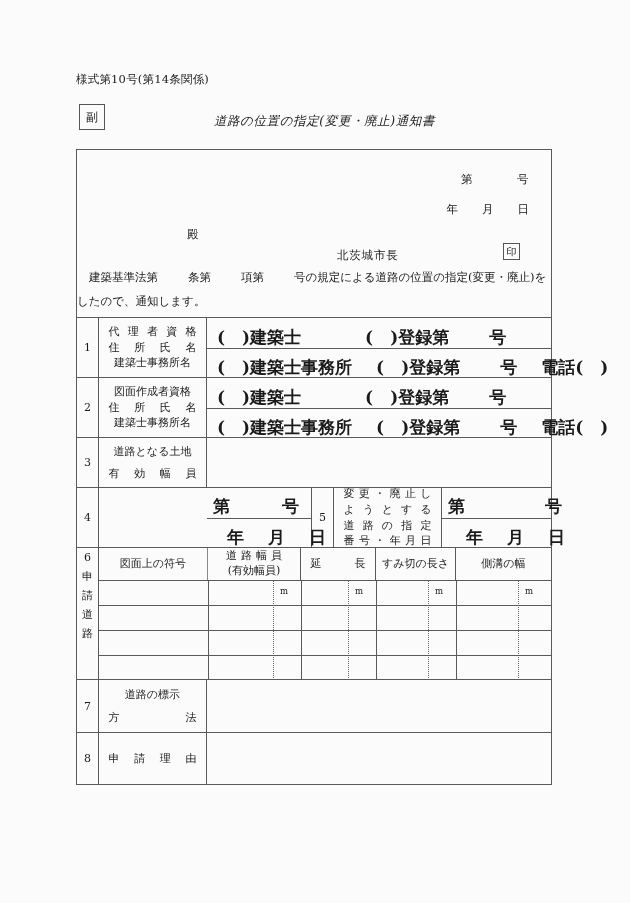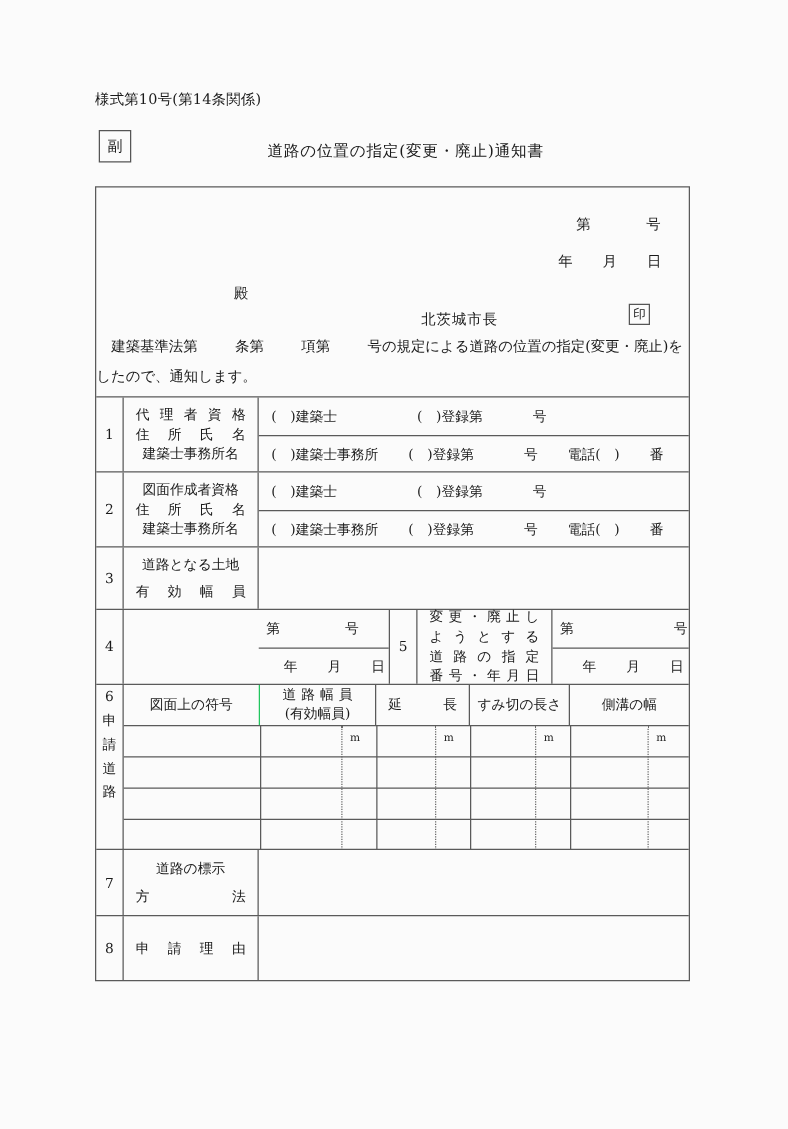--- a/index.html
+++ b/index.html
@@ -45,20 +45,21 @@
   .doc-title {
     position: absolute;
     left: 0;
     top: 113px;
     width: 630px;
     text-align: center;
     padding-left: 19px;
     box-sizing: border-box;
     font-size: 12.5px;
     letter-spacing: 0.6px;
+    font-style: italic;
   }
 
   
   .frame {
     position: absolute;
     left: 76px;
     top: 149px;
     width: 476px;
     height: 636px;
     border: 1px solid #5a5a5a;
@@ -190,22 +191,23 @@
   }
   .dotline {
     position: absolute;
     width: 0;
     border-left: 1px dotted #6a6a6a;
   }
 
   .val-line {
     position: absolute;
     left: 10px;
-    font-size: 11px;
-    white-space: nowrap;
+    font-size: 17px;
+    white-space: nowrap;
+    font-weight: bold;
   }
   .g16 { display: inline-block; width: 16px; }
   .g24 { display: inline-block; width: 24px; }
   .g40 { display: inline-block; width: 40px; }
   .g52 { display: inline-block; width: 52px; }
   .g64 { display: inline-block; width: 64px; }
 
   
   .vert-label {
     position: absolute;
@@ -319,21 +321,21 @@
           <span>第</span><span class="g52"></span><span>号</span>
         </div>
         <div class="hline" style="left:0;width:104px;top:30px;"></div>
         <div class="val-line" style="top:38px;left:20px;">
           <span>年</span><span class="g24"></span><span>月</span><span class="g24"></span><span>日</span>
         </div>
       </div>
 
       <div class="cell-num" style="left:235px;">5</div>
 
-      <div class="cell-label" style="left:257px;width:108px;">
+      <div class="cell-label" style="left:257px;width:108px;font-family:Liberation Serif, serif;">
         <div class="just">変更・廃止し</div>
         <div class="just">ようとする</div>
         <div class="just">道路の指定</div>
         <div class="just">番号・年月日</div>
       </div>
 
       <div class="cell-value" style="left:365px;right:0;">
         <div class="val-line" style="top:7px;left:6px;">
           <span>第</span><span class="g64"></span><span class="g16"></span><span>号</span>
         </div>

